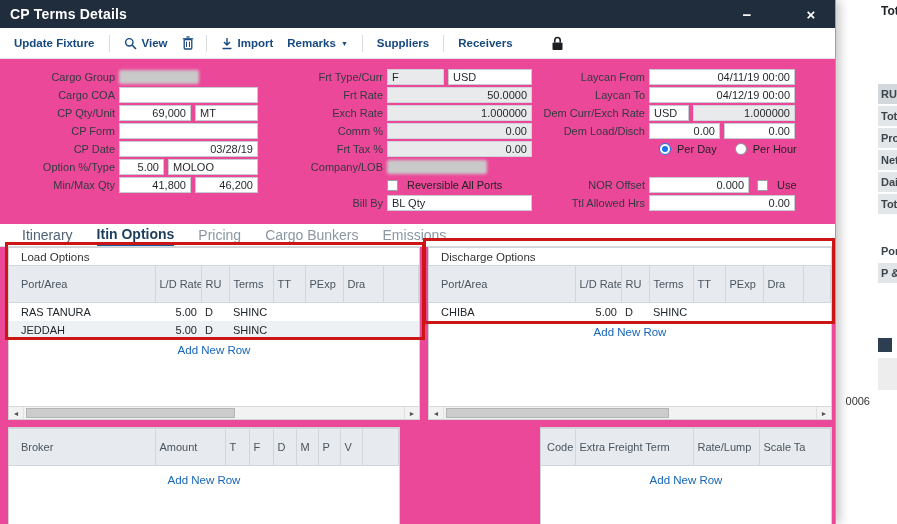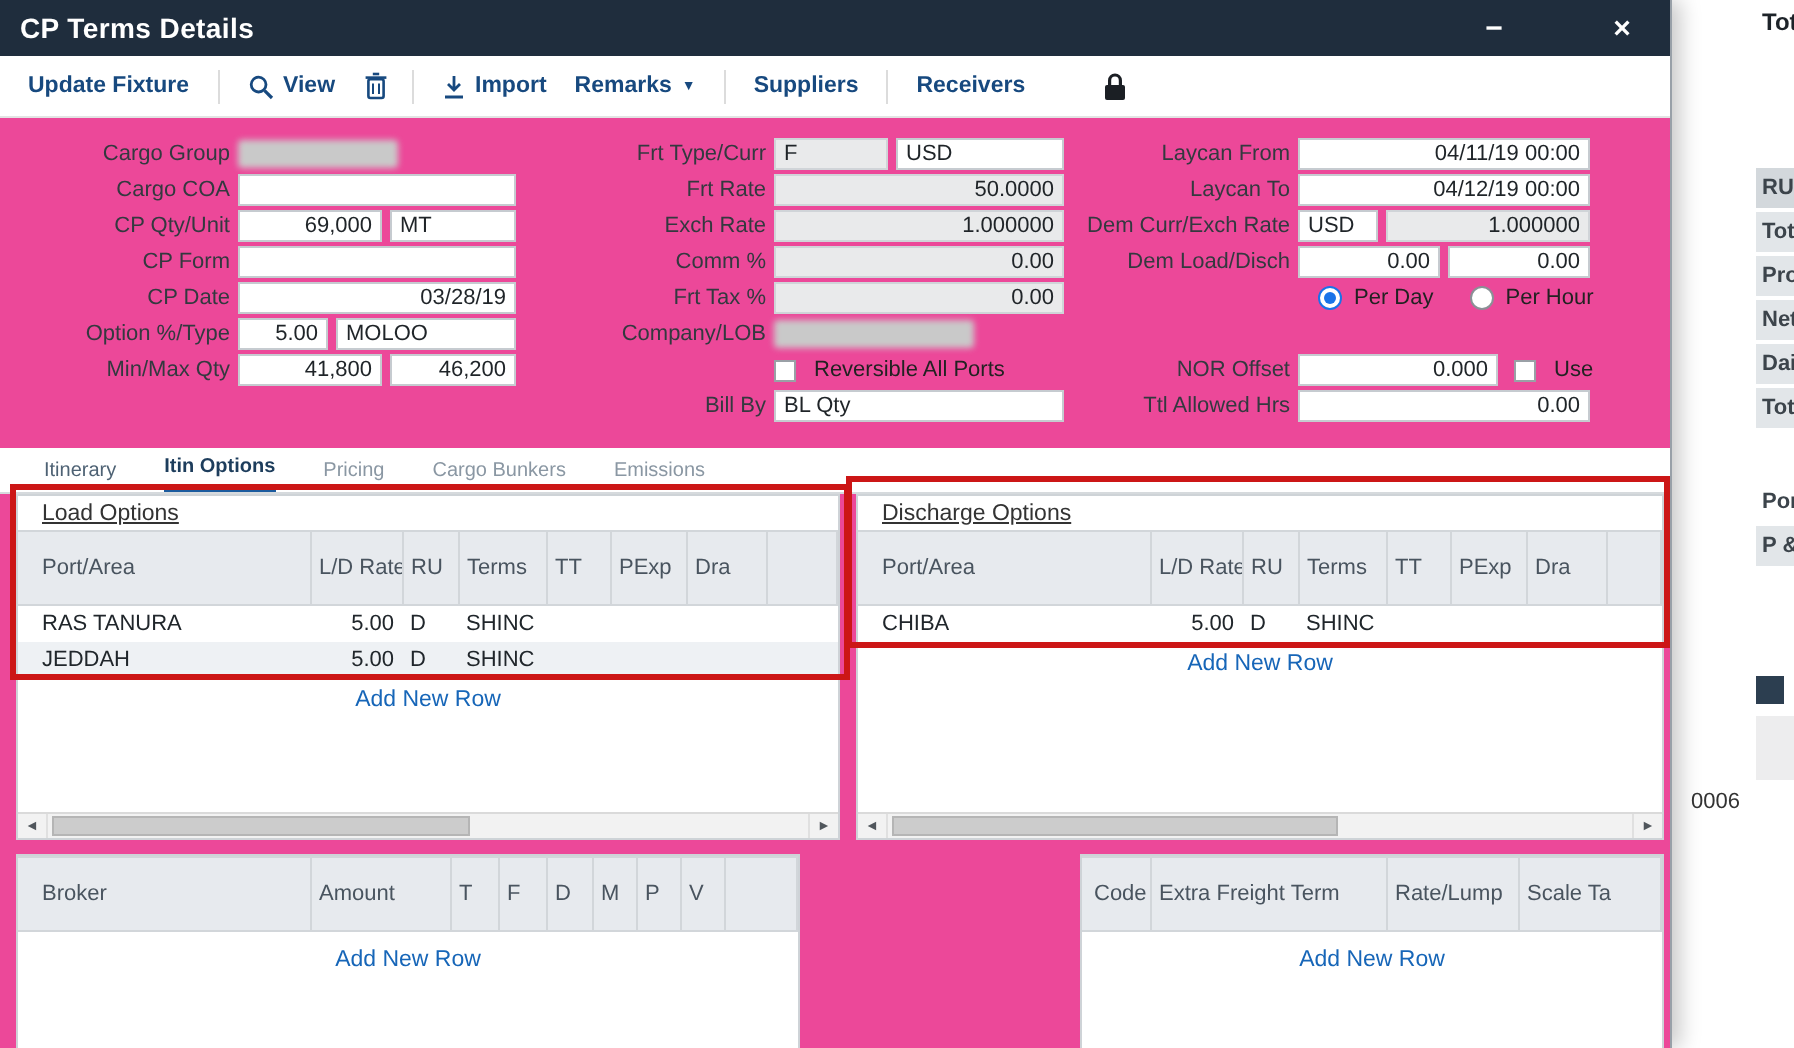--- a/index.html
+++ b/index.html
@@ -52,28 +52,28 @@
   .w80{width:80px}.w84{width:84px}.w90{width:90px}.w100{width:100px}.w102{width:102px}.w118{width:118px}
   .w139{width:139px}.w145{width:145px}.w146{width:146px}
   .checkbox { width:11px; height:11px; border:1px solid #9aa0a6; background:#fff; flex:none; }
   .cblabel { font-size:11px; color:#222; margin-left:5px; white-space:nowrap; }
   .radio { width:12px; height:12px; border-radius:50%; border:1px solid #8b9096; background:#fff; position:relative; flex:none; }
   .radio.checked { border-color:#1a73e8; }
   .radio.checked::after { content:""; position:absolute; inset:2px; border-radius:50%; background:#1a73e8; }
 
   
   .tabs { position:absolute; left:0; top:224px; width:100%; height:23px; border-bottom:1px solid #d6dadd;
-          display:flex; gap:24px; padding-left:22px; font-size:10px; background:#fff; }
+          display:flex; gap:24px; padding-left:22px; font-size:14px; background:#fff; }
   .tab { display:flex; align-items:center; height:100%; color:#4e6274; cursor:pointer; white-space:nowrap; }
   .tab.dim { color:#8a97a3; }
   .tab.active { color:#1d3d5c; font-weight:bold; border-bottom:3px solid #1b5b9e; }
 
   
   .panel { position:absolute; background:#fff; border:1px solid #ced3d7; overflow:hidden; }
-  .panel-title { font-size:11.5px; color:#333; padding:3px 0 2px 12px; white-space:nowrap;text-decoration:underline; }
+  .panel-title { font-size:11.5px; color:#333; padding:3px 0 2px 12px; white-space:nowrap; }
   .opt-table { width:100%; border-collapse:collapse; table-layout:fixed; font-size:11px; }
   .opt-table th { background:#e7eaee; border:1px solid #d2d6da; border-left:none; font-weight:normal; color:#49545f;
                   text-align:left; height:17px; padding:12px 4px; overflow:hidden; white-space:nowrap; }
   .opt-table th:first-child { padding-left:12px; }
   .opt-table td { height:18px; padding:0 4px; color:#20262b; overflow:hidden; white-space:nowrap; }
   .opt-table td:first-child { padding-left:12px; }
   .opt-table tr.even td { background:#eef1f4; }
   .num { text-align:right; }
   .addrow { color:#1766b8; font-size:11.5px; text-align:center; margin-top:5px; cursor:pointer; }
 

